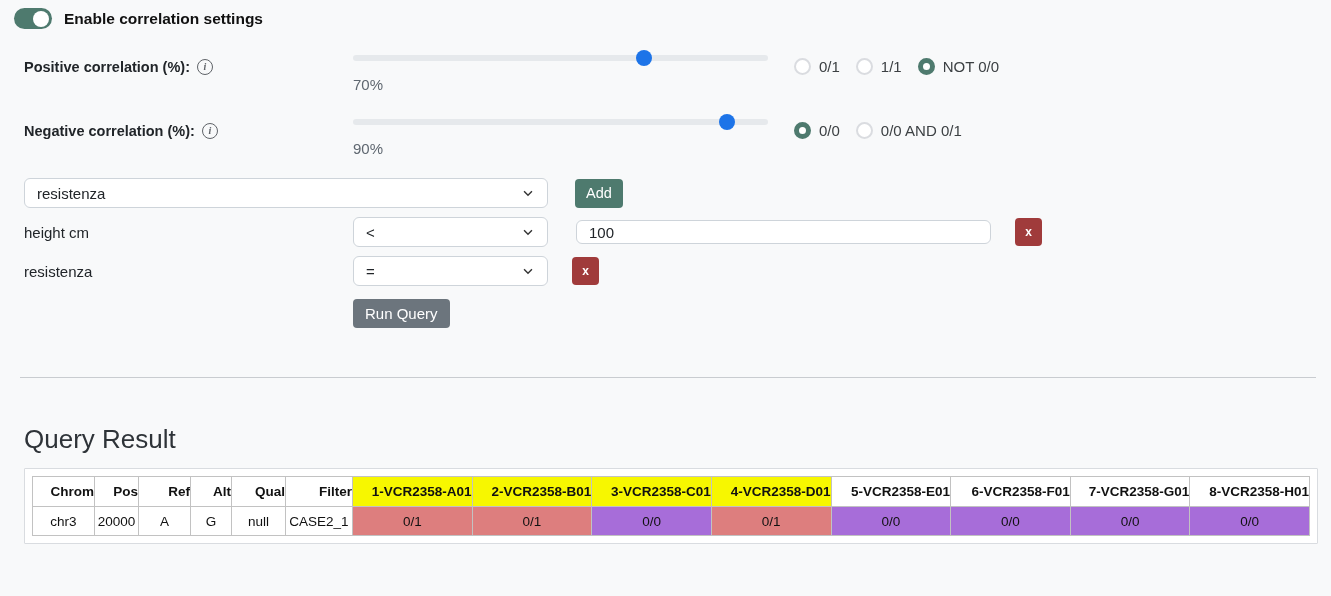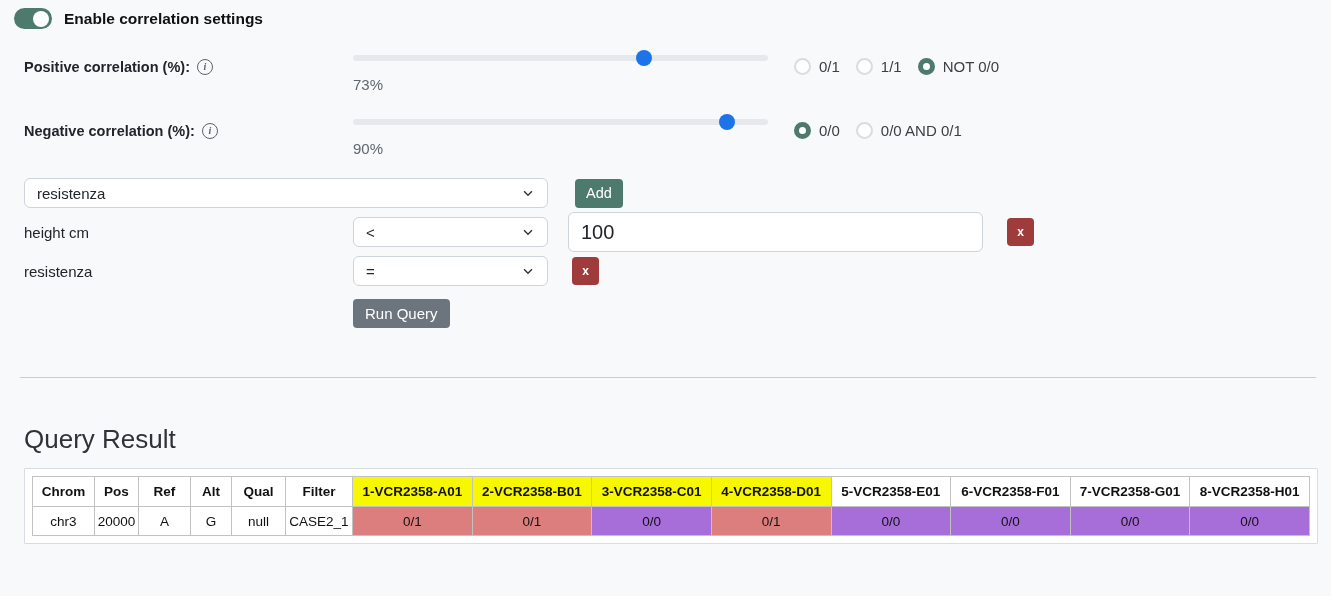--- a/index.html
+++ b/index.html
@@ -72,23 +72,23 @@
   .chevron { flex: 0 0 auto; margin-left: 8px; }
   .btn-add {
     margin-left: 27px; height: 29px; padding: 0 11px;
     background: var(--accent-teal); color: #fff; font-size: 14.5px;
     border: none; border-radius: 4px; cursor: pointer;
     font-family: "Liberation Sans", sans-serif;
   }
   .cond-row { display: flex; align-items: center; margin-top: 9px; height: 30px; }
   .cond-field { width: 329px; font-size: 15px; color: #212529; }
   .cond-input {
-    margin-left: 20px; width: 415px; height: 40px;
+    margin-left: 28px; width: 415px; height: 24px;
     background: #fff; border: 1px solid #ced4da; border-radius: 6px;
-    padding: 0 12px; font-size: 20px; color: #212529;
+    padding: 0 12px; font-size: 15px; color: #212529;
     font-family: "Liberation Sans", sans-serif;
   }
   .btn-remove {
     margin-left: 24px; width: 27px; height: 28px;
     background: var(--remove-red); color: #fff; font-size: 12px; font-weight: bold;
     border: none; border-radius: 4px; cursor: pointer;
     font-family: "Liberation Sans", sans-serif;
   }
   .run-row { margin-top: 13px; margin-left: 329px; }
   .btn-run {
@@ -106,21 +106,21 @@
   .results-title { font-size: 26px; font-weight: 400; color: #2e3338; }
   .table-wrap {
     margin-top: 13px; background: #fff;
     border: 1px solid #d9dce0; padding: 7px; border-radius: 1px;
   }
   table { width: 100%; border-collapse: collapse; table-layout: fixed; }
   th, td {
     border: 1px solid #c2c2c2; text-align: center;
     font-size: 13.5px; height: 30px; overflow: hidden; white-space: nowrap;
   }
-  th { font-weight: bold; color: #111; background: #fff; }
+  th { font-weight: bold; color: #111; background: #fff; text-align: right; }
   td { height: 29px; color: #111; }
   th.highlight { background: var(--sample-yellow); }
   td.gt.het { background: var(--gt-het); }
   td.gt.ref { background: var(--gt-ref); }
   col.c-chrom { width: 62px; } col.c-pos { width: 44px; } col.c-ref { width: 52px; }
   col.c-alt { width: 41px; } col.c-qual { width: 54px; } col.c-filter { width: 67px; }
 </style>
 </head>
 <body>
 
@@ -135,21 +135,21 @@
 
   <div class="corr-row positive">
     <div class="corr-label-col">
       <span class="corr-label">Positive correlation (%):</span>
       <span class="info-icon">i</span>
     </div>
     <div class="slider-col">
       <div class="slider-track">
         <div class="slider-thumb" style="left: calc(70% - 8px);"></div>
       </div>
-      <div class="pct-label">73%</div>
+      <div class="pct-label">70%</div>
     </div>
     <div class="radio-col">
       <span class="radio-opt">
         <span class="radio-circle"></span>
         <span class="radio-label">0/1</span>
       </span>
       <span class="radio-opt">
         <span class="radio-circle"></span>
         <span class="radio-label">1/1</span>
       </span>

